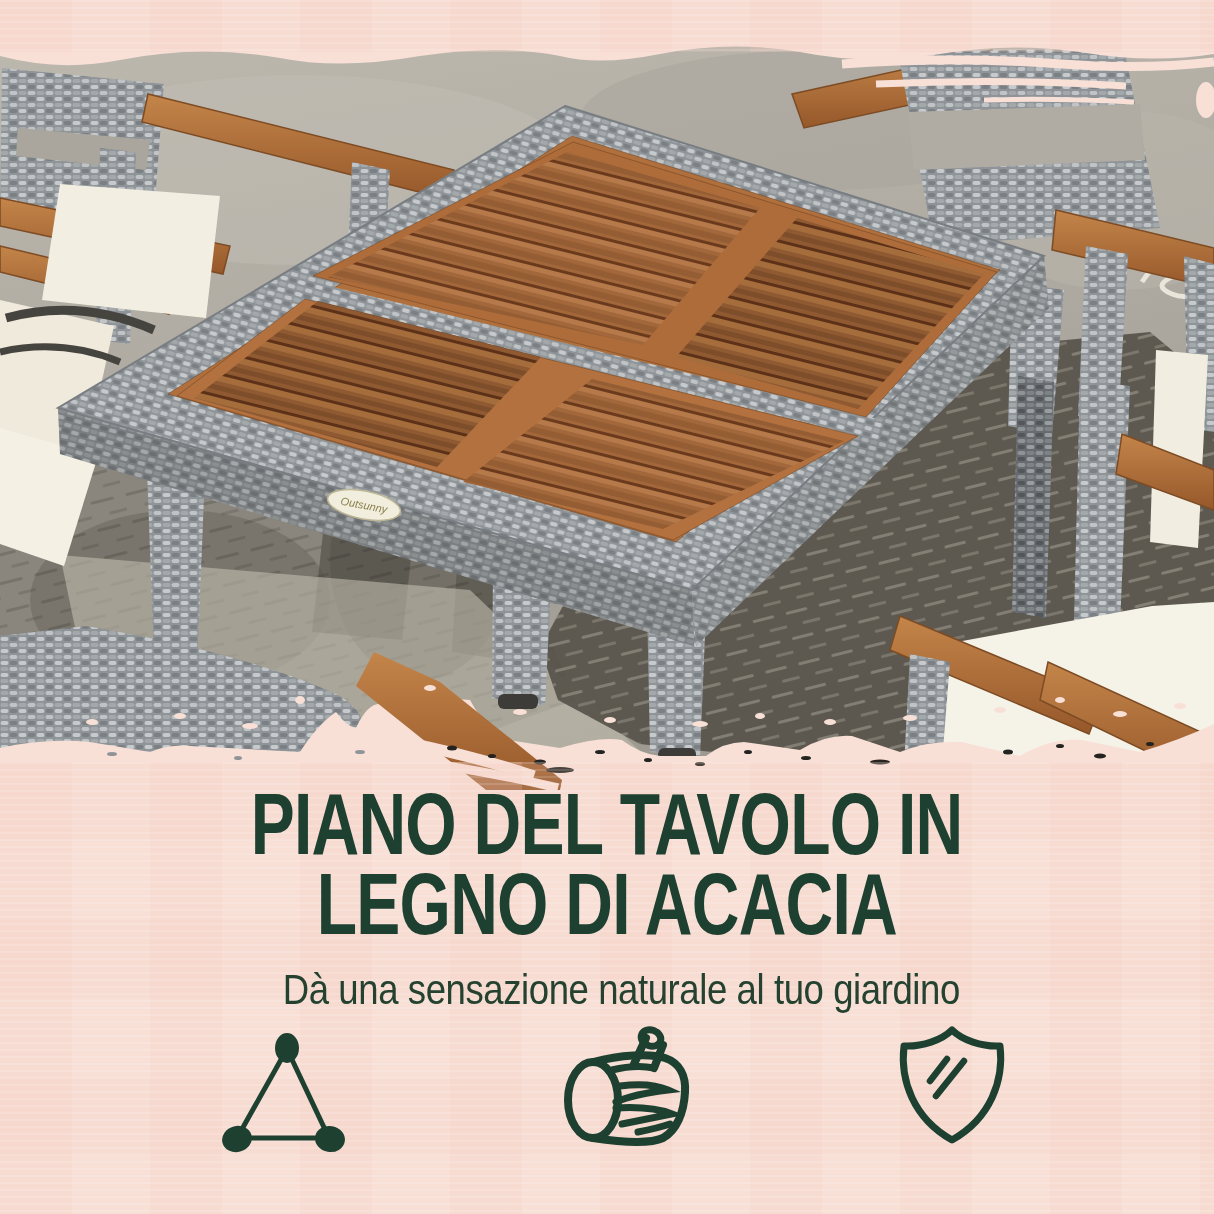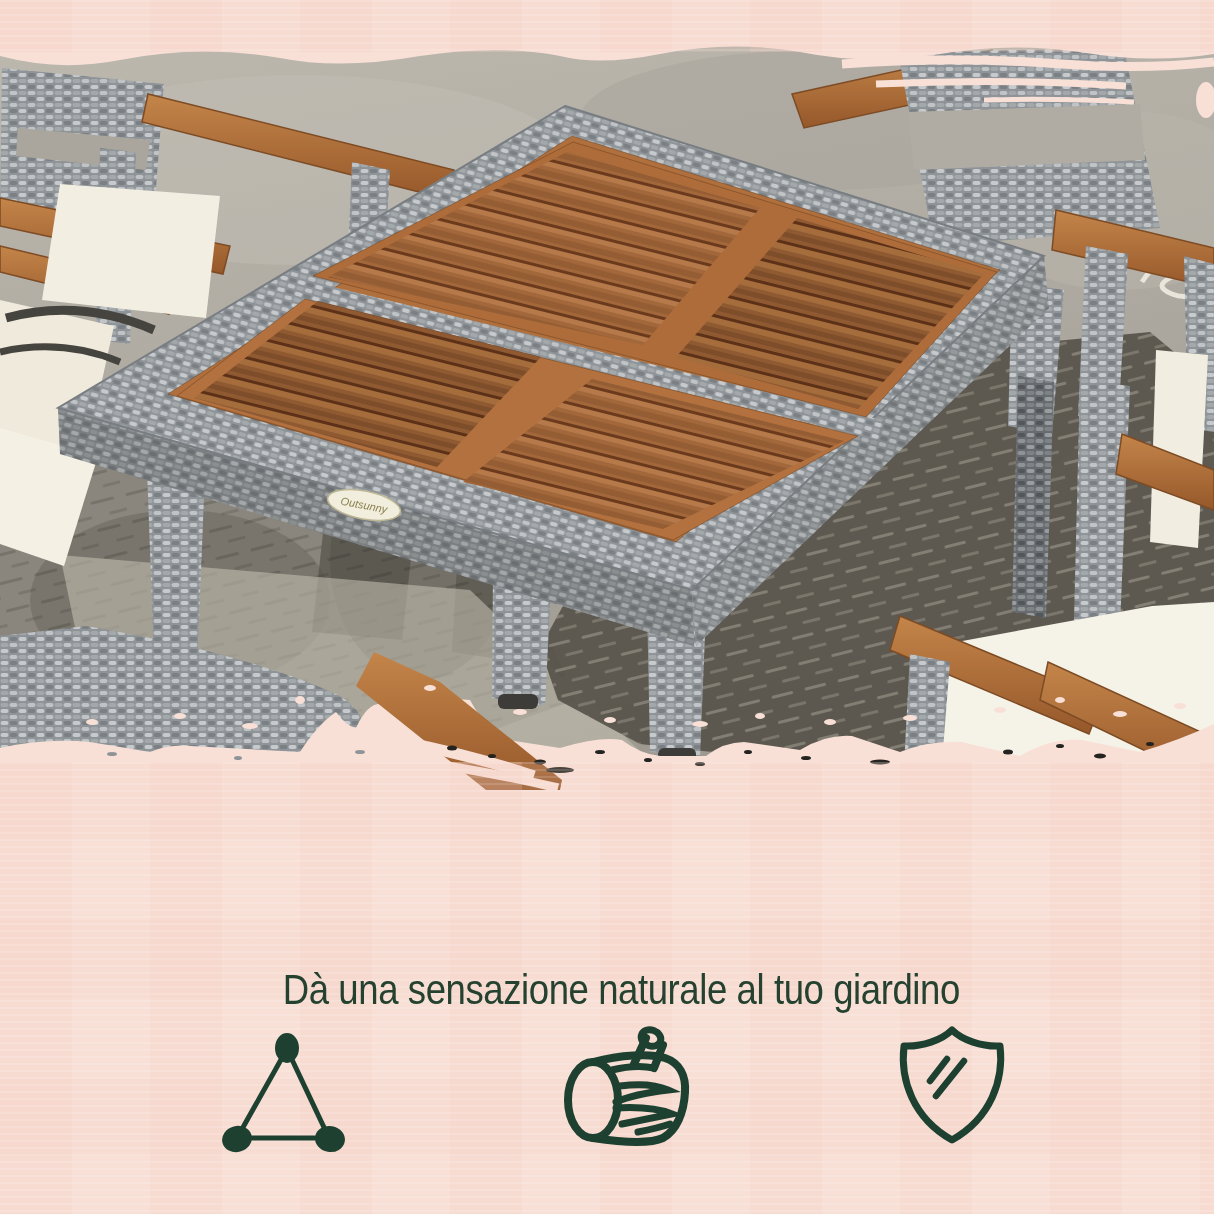--- a/index.html
+++ b/index.html
@@ -245,20 +245,24 @@
         <ellipse cx="360" cy="752" rx="5" ry="2"></ellipse>
           <ellipse cx="238" cy="758" rx="4" ry="2"></ellipse>
         <ellipse cx="112" cy="754" rx="5" ry="2"></ellipse>
       </g>
     </g>
   </svg>
 
   <div class="weave weave-top"></div>
   <div class="weave weave-bottom"></div>
 
+  <h1 class="headline">
+    <span class="cond">PIANO DEL TAVOLO IN</span><br>
+    <span class="cond">LEGNO DI ACACIA</span>
+  </h1>
 
   <p class="subheadline">
     <span class="cond">Dà una sensazione naturale al tuo giardino</span>
   </p>
 
   <svg class="feature-icon icon-triangle" width="128" height="128" viewBox="0 0 128 128">
     <g stroke="#1d4030" stroke-width="5" fill="none">
       <line x1="65" y1="21" x2="15" y2="110"></line>
       <line x1="65" y1="21" x2="107" y2="110"></line>
       <line x1="15" y1="110" x2="107" y2="110"></line>

